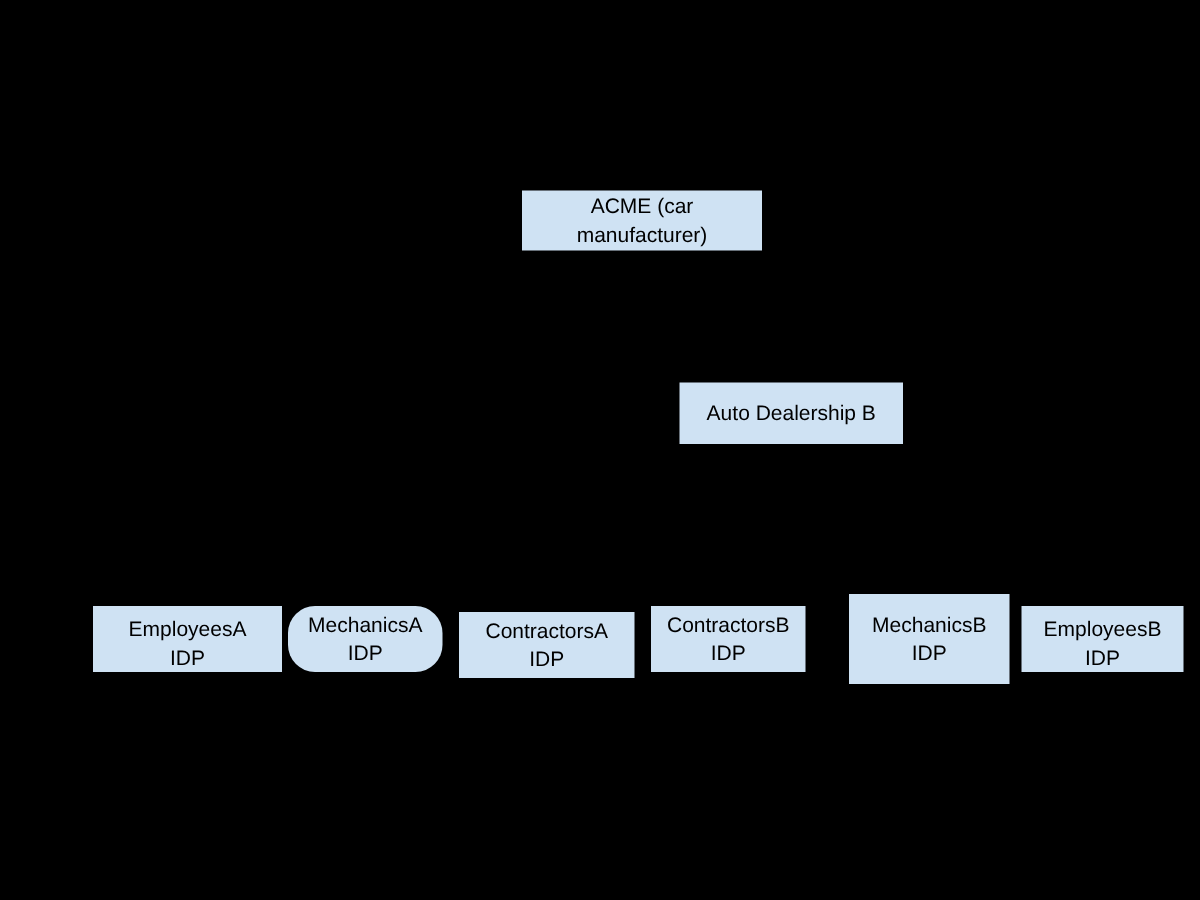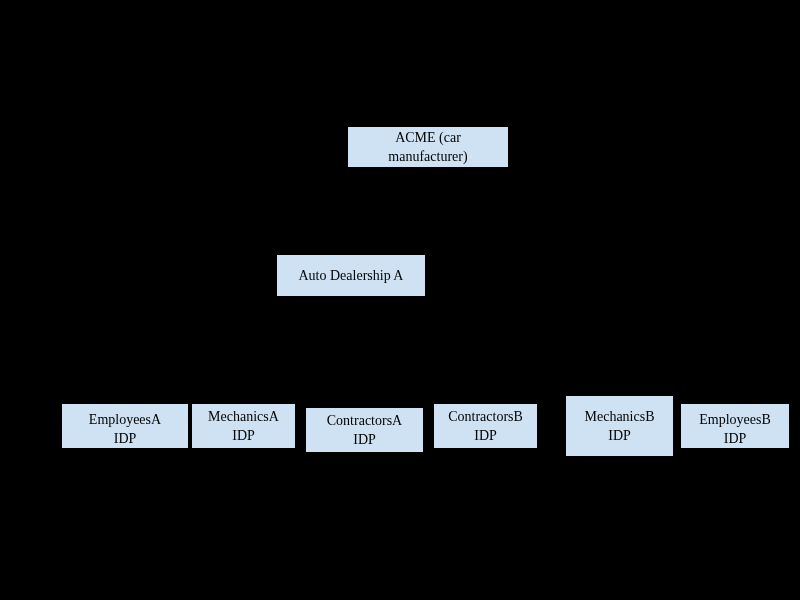--- a/index.html
+++ b/index.html
@@ -6,21 +6,21 @@
     margin: 0;
     padding: 0;
     background: #000000;
   }
   .canvas {
     position: relative;
     width: 800px;
     height: 600px;
     background: #000000;
     overflow: hidden;
-    font-family: Liberation Serif, serif;
+    font-family: Liberation Sans, sans-serif;
   }
   .node {
     position: absolute;
     background: #cfe2f3;
     color: #000000;
     display: flex;
     flex-direction: column;
     align-items: center;
     justify-content: center;
     text-align: center;
@@ -29,40 +29,40 @@
   }
   .node .line {
     display: block;
     white-space: nowrap;
   }
   
   .n-acme   { left: 348px; top: 127px; width: 160px; height: 40px; }
   .n-da     { left: 277px; top: 255px; width: 148px; height: 41px; }
   .n-db     { left: 453px; top: 255px; width: 149px; height: 41px; }
   .n-empa   { left:  62px; top: 404px; width: 126px; height: 44px; justify-content: flex-end; }
-  .n-mecha  { left: 192px; top: 404px; width: 103px; height: 44px; }
+  .n-mecha  { left: 192px; top: 404px; width: 103px; height: 44px; border-radius: 18px; }
   .n-cona   { left: 306px; top: 408px; width: 117px; height: 44px; }
   .n-conb   { left: 434px; top: 404px; width: 103px; height: 44px; }
   .n-mechb  { left: 566px; top: 396px; width: 107px; height: 60px; }
   .n-empb   { left: 681px; top: 404px; width: 108px; height: 44px; justify-content: flex-end; }
 </style>
 </head>
 <body>
 
 <div class="canvas">
 
   <div class="node n-acme">
     <span class="line">ACME (car</span>
     <span class="line">manufacturer)</span>
   </div>
 
-  <div class="node n-da">
-    <span class="line">Auto Dealership A</span>
+
+  <div class="node n-db">
+    <span class="line">Auto Dealership B</span>
   </div>
-
 
   <div class="node n-empa">
     <span class="line">EmployeesA</span>
     <span class="line">IDP</span>
   </div>
 
   <div class="node n-mecha">
     <span class="line">MechanicsA</span>
     <span class="line">IDP</span>
   </div>

